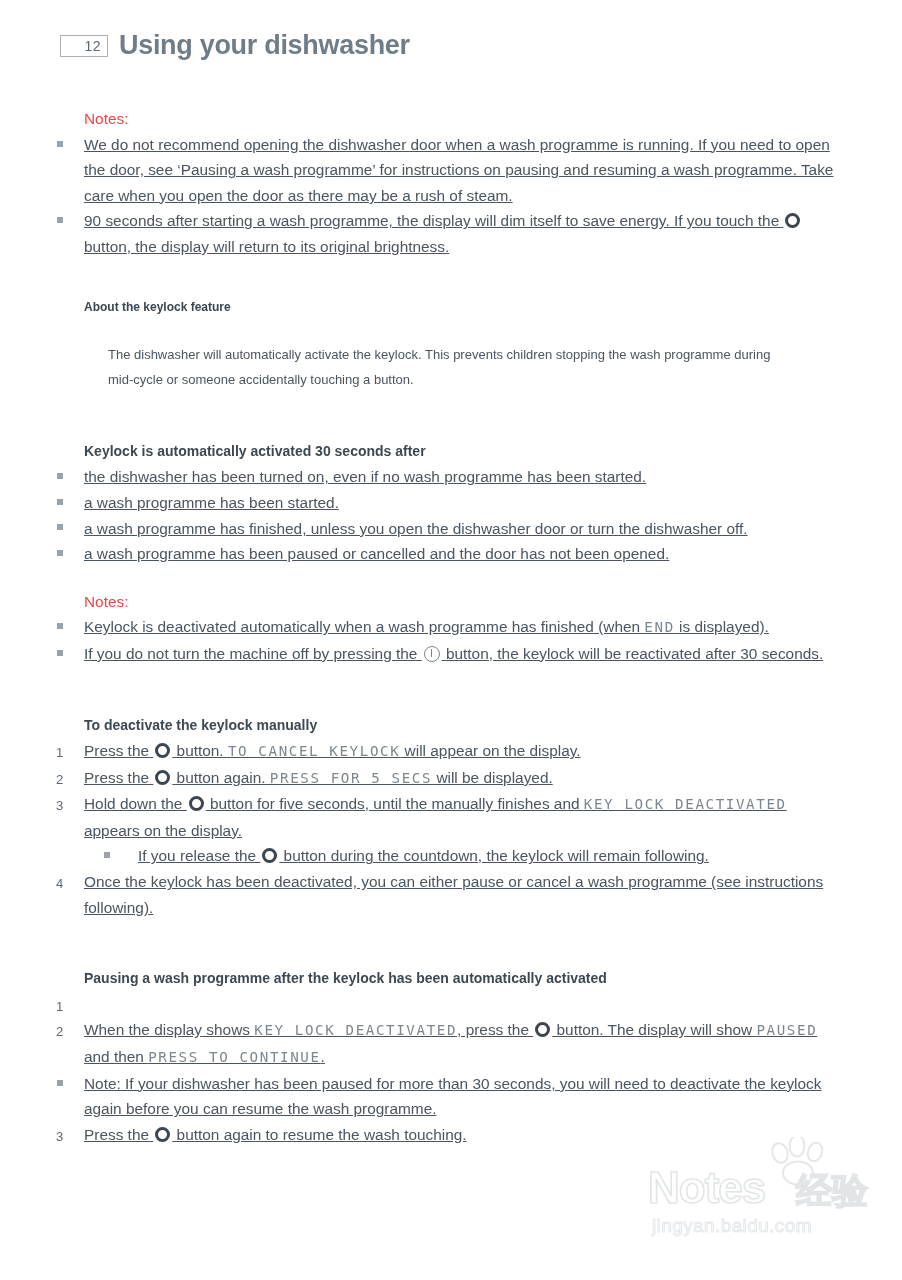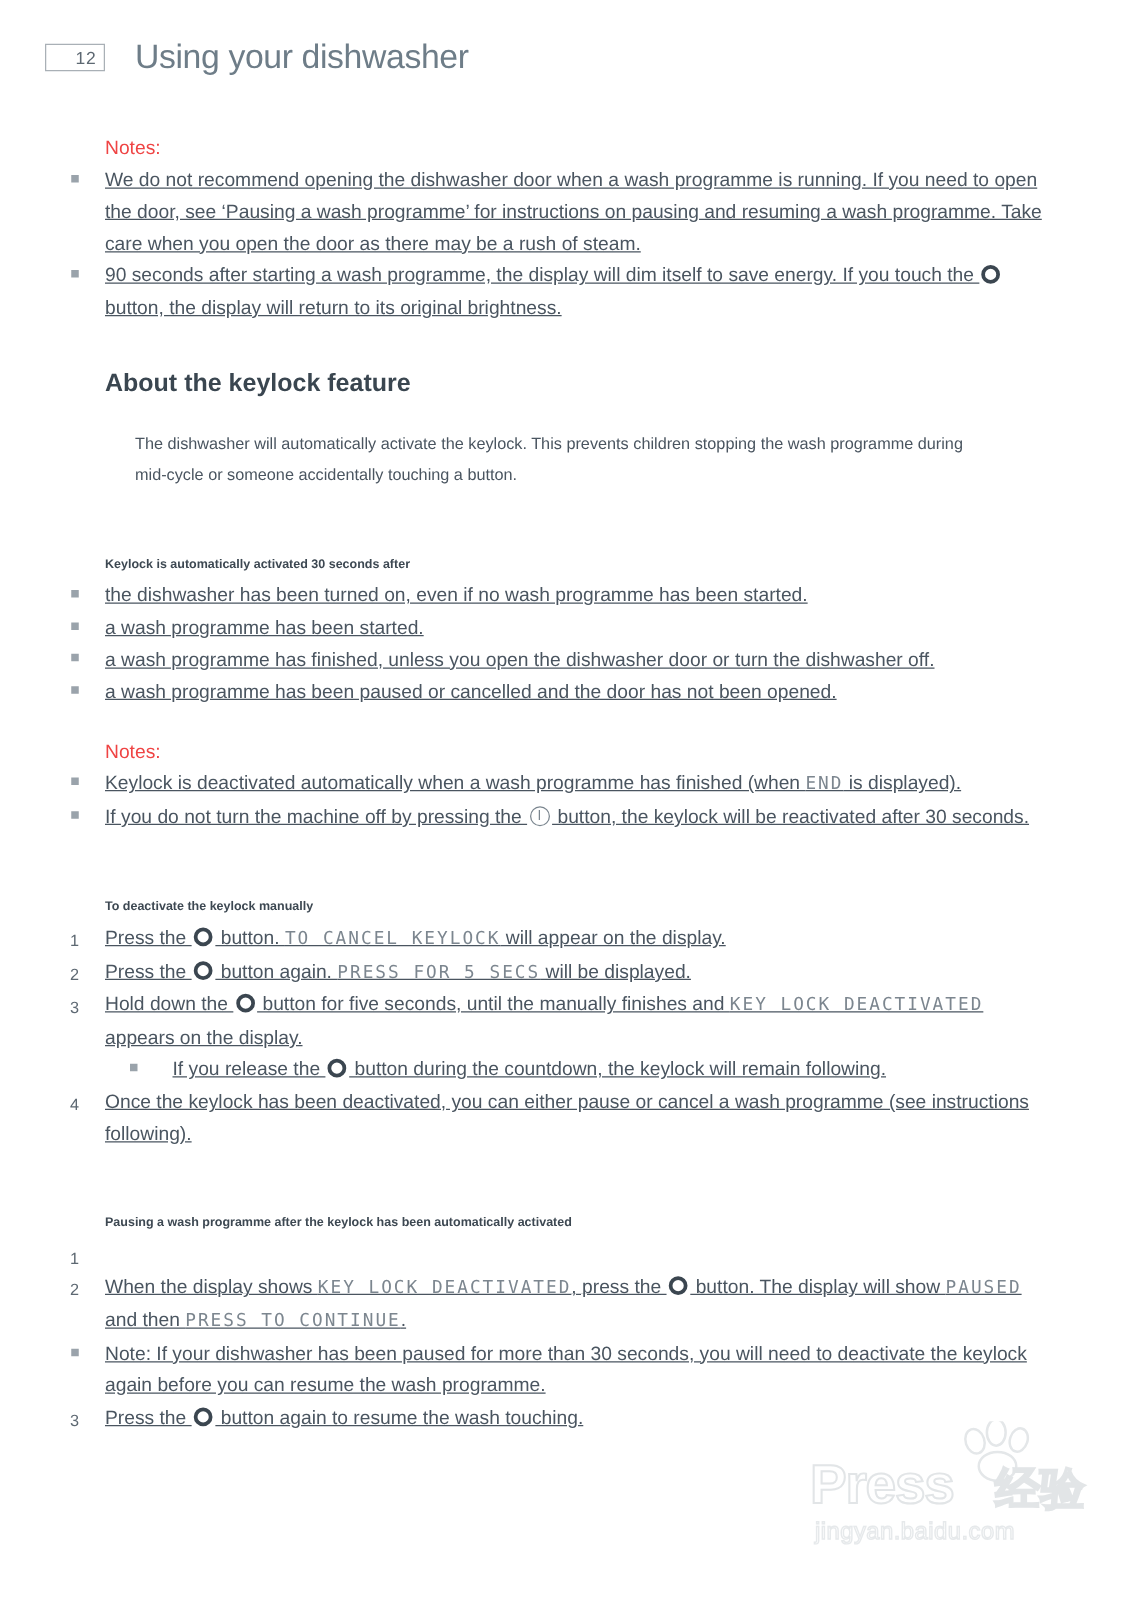--- a/index.html
+++ b/index.html
@@ -12,42 +12,42 @@
     height: 1280px;
     position: relative;
     font-family: "Liberation Sans", sans-serif;
     color: #4a5560;
     overflow: hidden;
   }
 
   
   .page-header {
     position: absolute;
-    left: 36px;
+    left: 60px;
     top: 30px;
     display: flex;
     align-items: center;
-    gap: 24px;
+    gap: 11px;
   }
   .page-num-box {
     width: 48px;
     height: 22px;
     border: 1px solid #a9b0b6;
     box-sizing: border-box;
     display: flex;
     align-items: center;
     justify-content: flex-end;
     padding-right: 6px;
     font-size: 14px;
     color: #5d6872;
     letter-spacing: 0.5px;
   }
   .page-title {
     font-size: 27px;
-    font-weight: normal;
+    font-weight: bold;
     color: #6e7d88;
     letter-spacing: -0.3px;
     white-space: nowrap;
   }
 
   
   .content {
     position: absolute;
     left: 0;
     top: 106px;
@@ -58,29 +58,29 @@
     margin-left: 84px;
     margin-right: 56px;
     font-size: 15.4px;
     line-height: 25.6px;
     color: #ef4444;
   }
 
   .subhead {
     margin-left: 84px;
     margin-right: 56px;
-    font-size: 10px;
+    font-size: 14px;
     font-weight: bold;
     color: #3d4852;
     line-height: 25.6px;
   }
 
   .section-head {
     margin-left: 84px;
-    font-size: 20px;
+    font-size: 12px;
     font-weight: bold;
     color: #3a4650;
     line-height: 26px;
   }
 
   .para {
     margin-left: 108px;
     margin-right: 104px;
     font-size: 13px;
     line-height: 25.6px;
@@ -342,16 +342,16 @@
 
 </div>
 
 <div class="watermark">
   <svg class="wm-paw" viewBox="0 0 66 50">
     <ellipse cx="14" cy="16" rx="7.5" ry="10" fill="none" stroke="#e4e7e9" stroke-width="2" transform="rotate(-18 14 16)"></ellipse>
     <ellipse cx="31" cy="9" rx="7.5" ry="10.5" fill="none" stroke="#e4e7e9" stroke-width="2"></ellipse>
     <ellipse cx="49" cy="15" rx="7" ry="9.5" fill="none" stroke="#e4e7e9" stroke-width="2" transform="rotate(18 49 15)"></ellipse>
     <ellipse cx="32" cy="36" rx="15" ry="11.5" fill="none" stroke="#e4e7e9" stroke-width="2"></ellipse>
   </svg>
-  <div class="wm-main">Press</div>
+  <div class="wm-main">Notes</div>
   <div class="wm-cn">经验</div>
   <div class="wm-url">jingyan.baidu.com</div>
 </div>
 
 </body></html>

